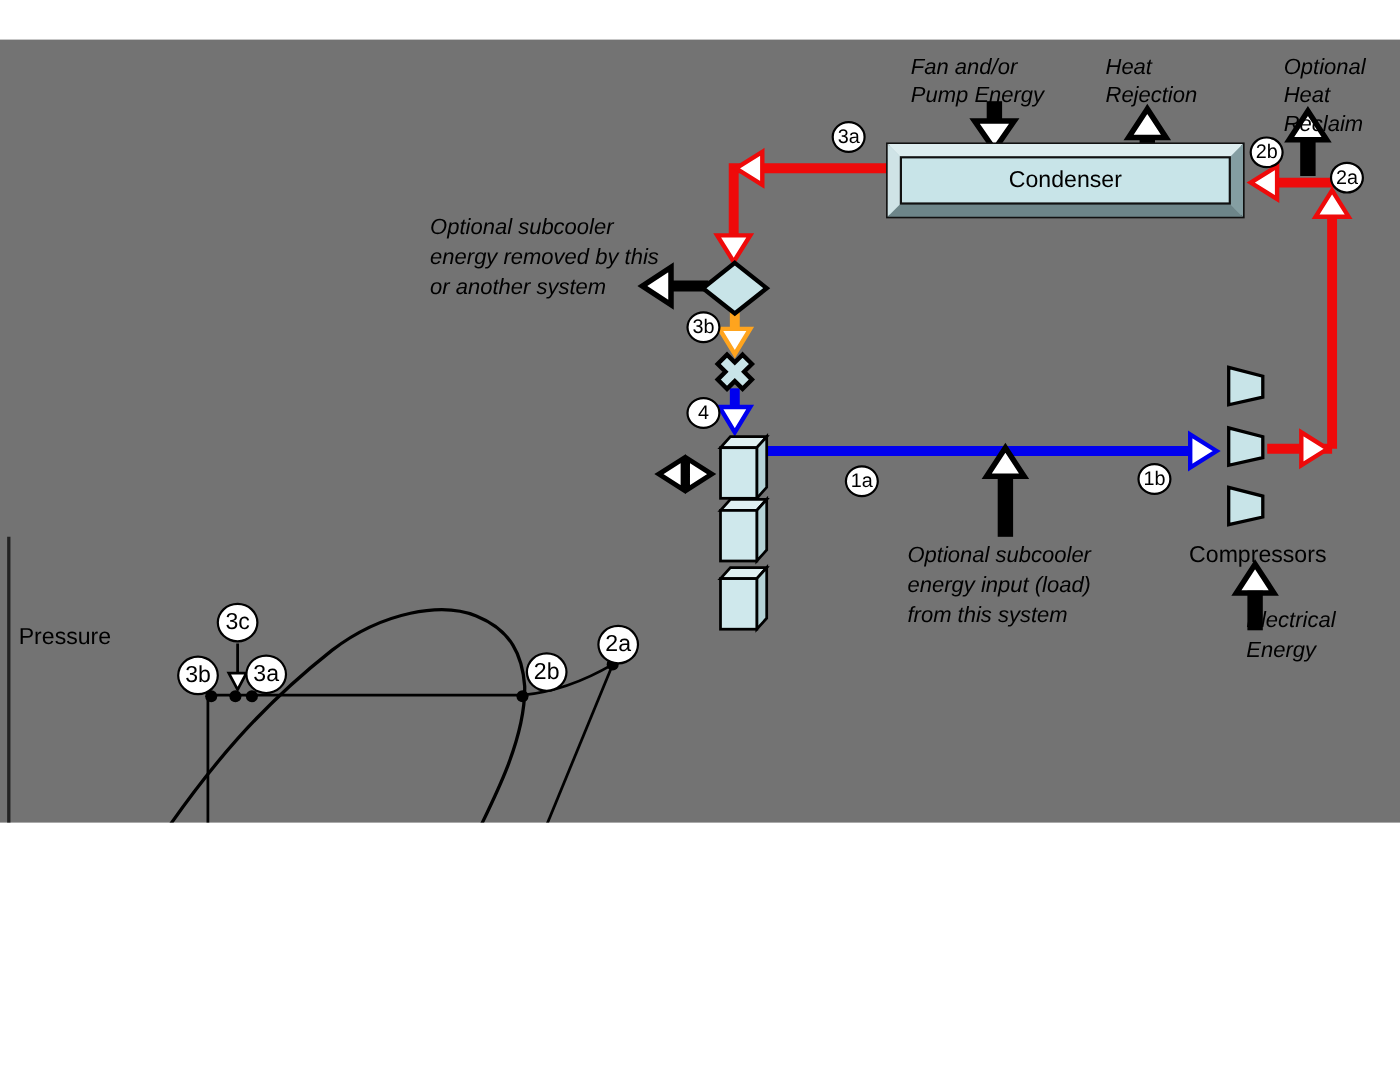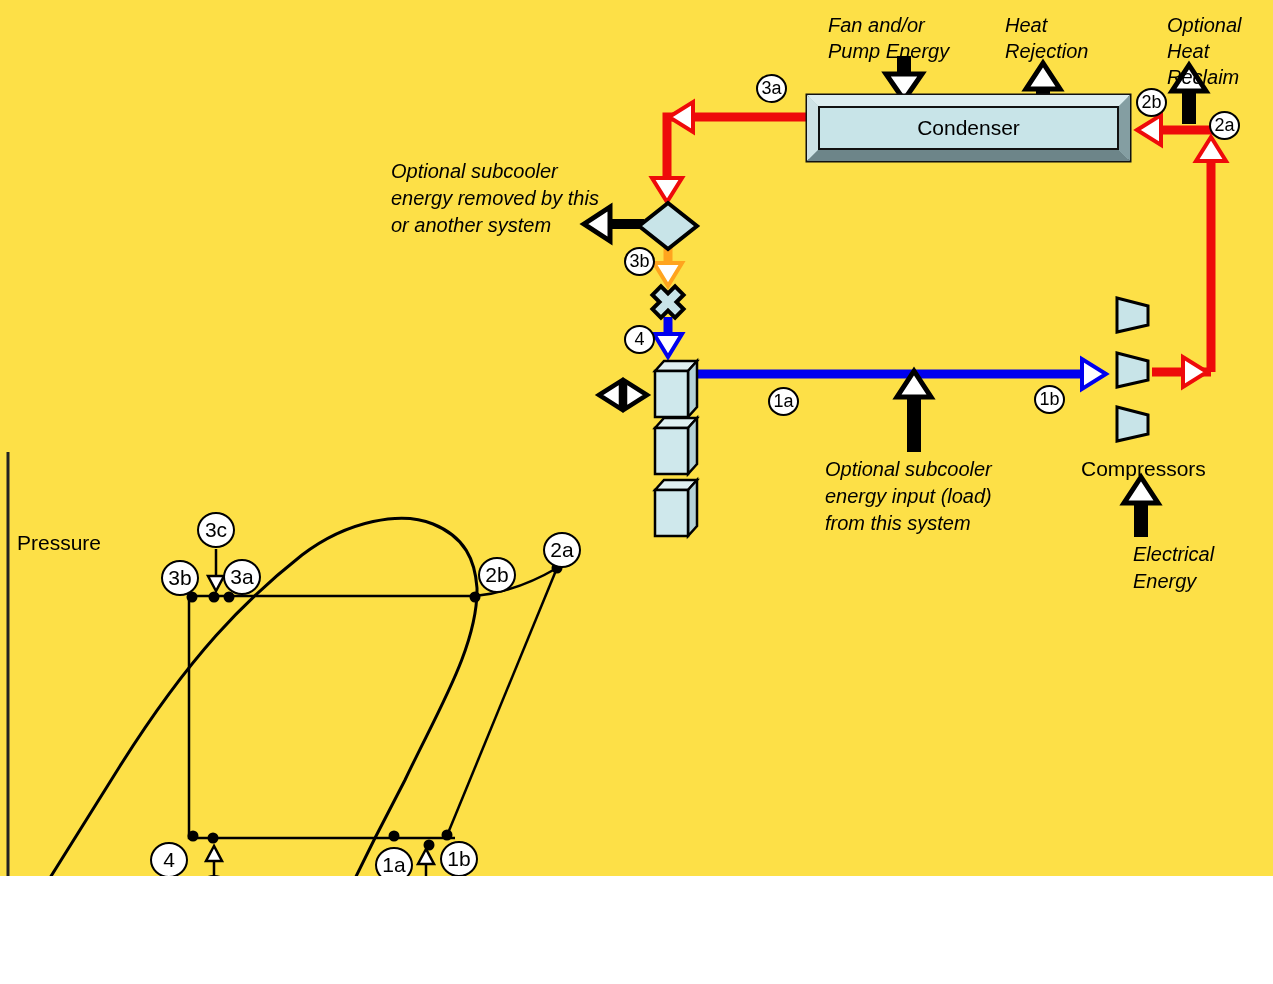--- a/index.html
+++ b/index.html
@@ -1,17 +1,17 @@
 <!DOCTYPE html>
 <html><head>
 <meta charset="utf-8">
 <style>
   html,body{margin:0;padding:0;background:#ffffff;}
-  #stage{position:relative;width:1273px;height:876px;background:#fde047;overflow:hidden;
-         font-family:"Liberation Sans","DejaVu Sans",sans-serif;color:#000;}
+  #stage{position:relative;width:1273px;height:712px;background:#737373;overflow:hidden;
+         font-family:"Liberation Sans","DejaVu Sans",sans-serif;color:#000;margin-top:36px;}
   .lbl{position:absolute;white-space:pre-line;line-height:26px;font-size:20px;}
   .it{font-style:italic;}
   .ctr{text-align:left;}
   .badge{position:absolute;box-sizing:border-box;background:#fff;border:2px solid #000;
          border-radius:50%;display:flex;align-items:center;justify-content:center;
          font-size:18px;width:31px;height:29px;}
   .badge.big{width:38px;height:36px;font-size:21px;}
   svg{position:absolute;left:0;top:0;}
 </style>
 </head>
@@ -171,21 +171,21 @@
 
   <div class="lbl ctr" style="left:819px;top:107px;width:299px;height:42px;display:flex;align-items:center;justify-content:center;font-size:21px;">Condenser</div>
 
   <div class="lbl it" style="left:391px;top:158px;line-height:27px;">Optional subcooler
 energy removed by this
 or another system</div>
   <div class="lbl it" style="left:825px;top:456px;line-height:27px;">Optional subcooler
 energy input (load)
 from this system</div>
   <div class="lbl" style="left:1081px;top:456px;font-size:21px;text-align:right;">Compressors</div>
-  <div class="lbl it" style="left:1133px;top:541px;line-height:27px;font-style:italic;">Electrical
+  <div class="lbl it" style="left:1133px;top:515px;line-height:27px;font-style:italic;">Electrical
 Energy</div>
 
   <div class="lbl" style="left:17px;top:530px;font-size:21px;">Pressure</div>
   <div class="lbl" style="left:215px;top:984px;font-size:28px;">Enthalpy</div>
 
   <div class="badge" style="left:756px;top:74px;">3a</div>
   <div class="badge" style="left:1136px;top:88px;">2b</div>
   <div class="badge" style="left:1209px;top:111px;">2a</div>
   <div class="badge" style="left:624px;top:247px;">3b</div>
   <div class="badge" style="left:624px;top:325px;">4</div>

